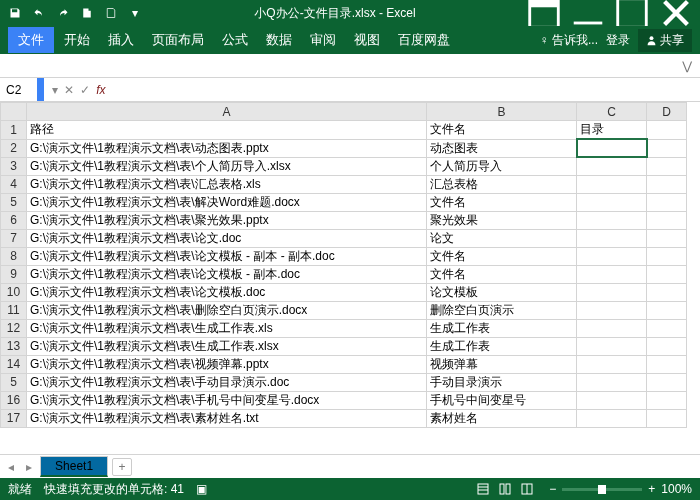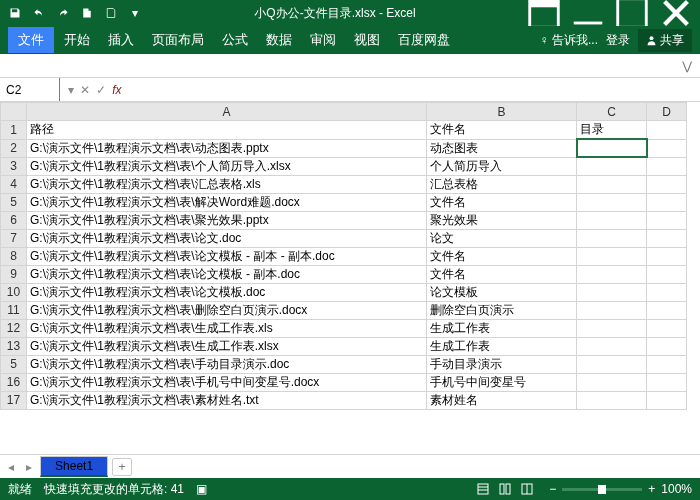--- a/index.html
+++ b/index.html
@@ -12,35 +12,35 @@
 .winbtns{display:flex;gap:4px}
 .winbtn{width:40px;height:22px;display:flex;align-items:center;justify-content:center;color:#fff}
 .ribbon{background:#0c6332;height:28px;display:flex;align-items:center;padding:0 8px;gap:2px}
 .filetab{background:#3b82f6;color:#fff;padding:4px 10px;font-size:13px}
 .tab{color:#fff;padding:4px 8px;font-size:13px;cursor:pointer}
 .ribbon-right{margin-left:auto;display:flex;align-items:center;gap:8px;color:#fff}
 .share{background:#094d27;padding:3px 8px;display:flex;align-items:center;gap:3px}
 .collapse-area{background:#fff;height:24px;border-bottom:1px solid #d4d4d4;display:flex;justify-content:flex-end;align-items:center;padding-right:8px}
 .collapse-area span{color:#777;cursor:pointer}
 .formula-bar{height:24px;background:#fff;border-bottom:1px solid #d4d4d4;display:flex;align-items:center}
-.namebox{width:60px;border-right:1px solid #3b82f6;padding:2px 6px;height:100%;display:flex;align-items:center}
+.namebox{width:44px;border-right:7px solid #3b82f6;padding:2px 6px;height:100%;display:flex;align-items:center}
 .fb-btns{display:flex;align-items:center;gap:6px;padding:0 8px;color:#888}
 .fb-btns span{cursor:pointer}
 .fx{font-style:italic;color:#7f1d1d}
 .grid{flex:1;overflow:auto;position:relative}
 table{border-collapse:collapse;table-layout:fixed}
 th,td{border:1px solid #d4d4d4;height:18px;font-size:12px;padding:0 3px;text-align:left;white-space:nowrap;overflow:hidden}
 th{background:#e6e6e6;text-align:center;font-weight:normal;color:#333}
 .rowhdr{background:#e6e6e6;text-align:center;width:26px}
 .corner{background:#e6e6e6;width:26px}
 .colA{width:400px}.colB{width:150px}.colC{width:70px}.colD{width:40px}
 .sel{border:2px solid #217346!important}
 .sheetbar{height:24px;background:#fff;border-top:1px solid #d4d4d4;display:flex;align-items:center;padding:0 4px;gap:4px}
 .navbtn{color:#888;padding:0 4px;cursor:pointer}
-.sheettab{border:1px solid #ccc;border-bottom:2px solid #0c6332;padding:2px 14px;background:#1d4ed8}
+.sheettab{border:1px solid #ccc;border-bottom:2px solid #0c6332;padding:2px 14px;background:#0369a1}
 .addsheet{border:1px solid #ccc;width:20px;height:18px;display:flex;align-items:center;justify-content:center;color:#777;border-radius:2px}
 .statusbar{height:22px;background:#0c6332;color:#fff;display:flex;align-items:center;padding:0 8px;font-size:11px;gap:12px}
 .statusbar .spacer{flex:1}
 .viewbtns{display:flex;gap:2px}
 .viewbtn{width:20px;height:16px;display:flex;align-items:center;justify-content:center}
 .viewbtn svg{fill:#fff;width:12px;height:12px}
 .zoom{display:flex;align-items:center;gap:6px}
 .slider{width:80px;height:3px;background:#3a8a5c;position:relative}
 .slider::after{content:"";position:absolute;left:50%;top:-3px;width:8px;height:9px;background:#fff;transform:translateX(-50%)}
 </style>
@@ -235,20 +235,27 @@
           <td></td>
         </tr>
   <tr>
           <th class="rowhdr">13</th>
           <td>G:\演示文件\1教程演示文档\表\生成工作表.xlsx</td>
           <td>生成工作表</td>
           <td></td>
           <td></td>
         </tr>
   <tr>
+          <th class="rowhdr">14</th>
+          <td>G:\演示文件\1教程演示文档\表\视频弹幕.pptx</td>
+          <td>视频弹幕</td>
+          <td></td>
+          <td></td>
+        </tr>
+  <tr>
           <th class="rowhdr">5</th>
           <td>G:\演示文件\1教程演示文档\表\手动目录演示.doc</td>
           <td>手动目录演示</td>
           <td></td>
           <td></td>
         </tr>
   <tr>
           <th class="rowhdr">16</th>
           <td>G:\演示文件\1教程演示文档\表\手机号中间变星号.docx</td>
           <td>手机号中间变星号</td>

